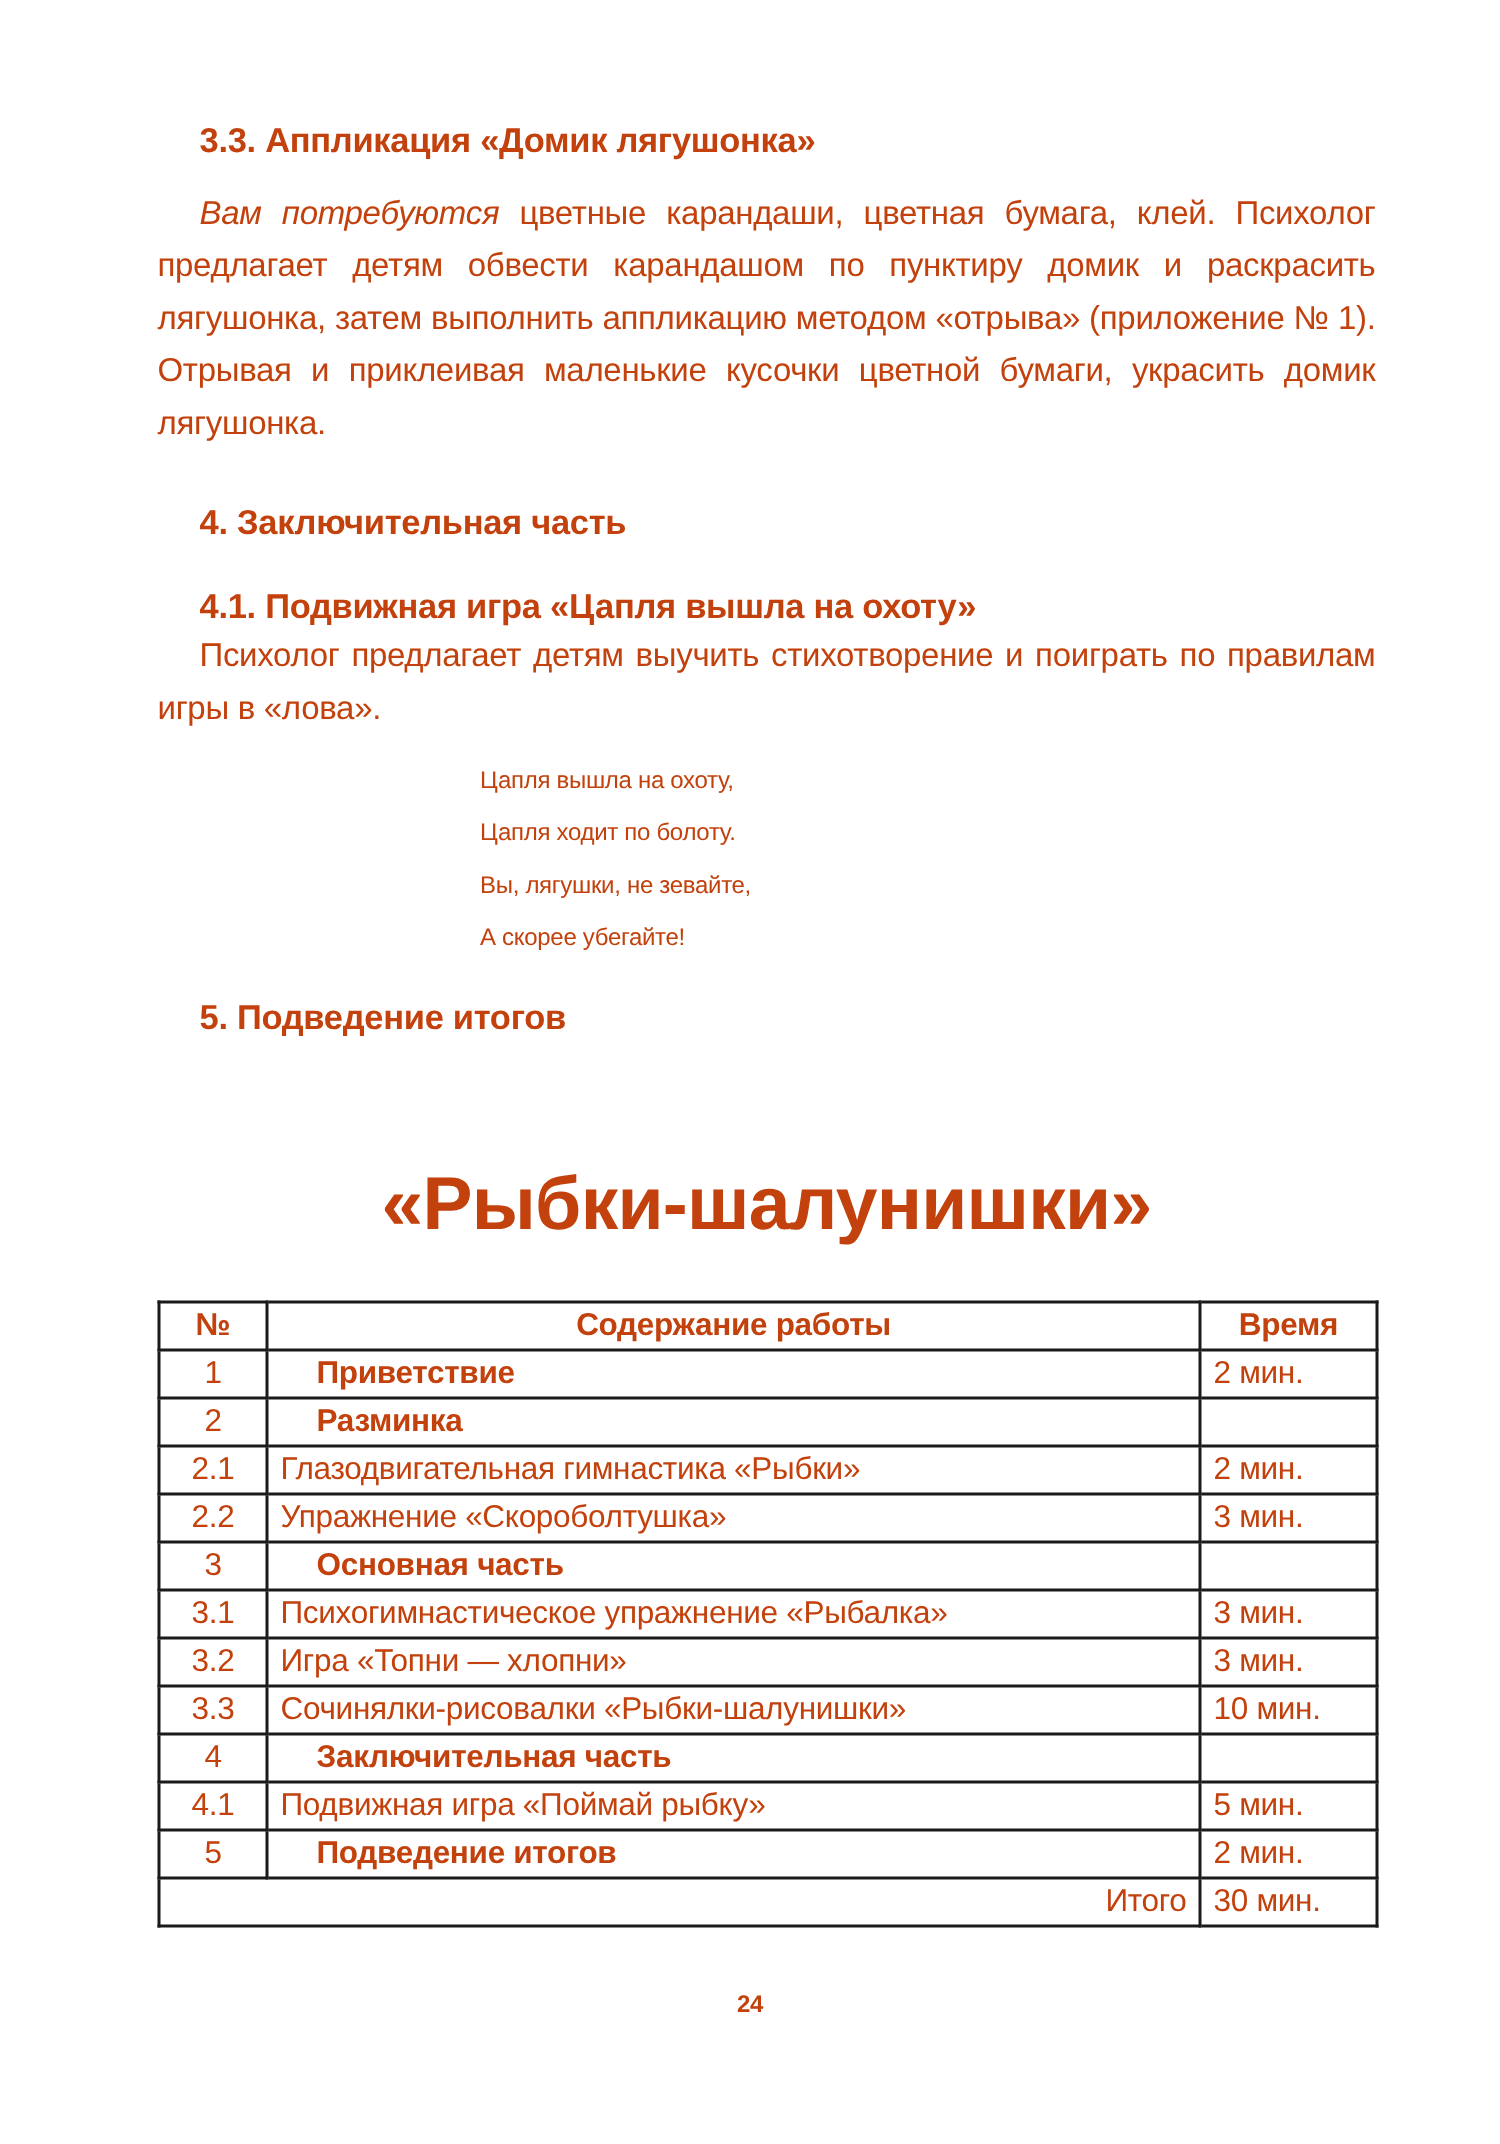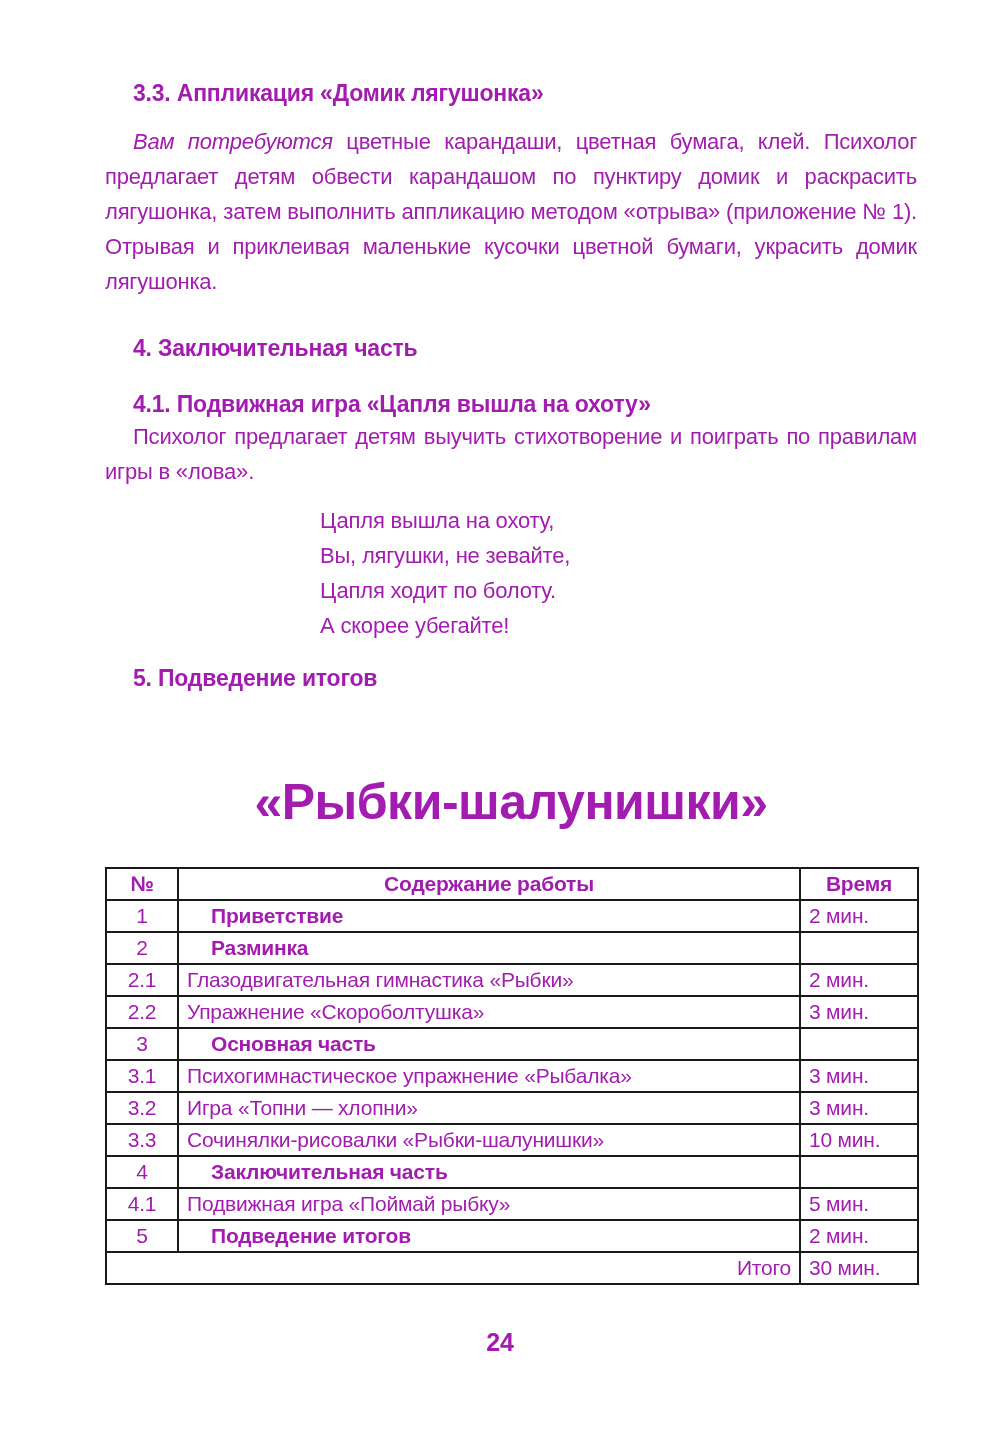--- a/index.html
+++ b/index.html
@@ -1,21 +1,21 @@
 <!DOCTYPE html>
 <html lang="ru"><head>
 <meta charset="utf-8">
 <style>
   html, body { margin: 0; padding: 0; background: #e9e9e9; }
   .page {
     position: relative;
     width: 1000px;
     height: 1429px;
     background: #ffffff;
-    color: #a21caf;
+    color: #c2410c;
     font-family: "Liberation Sans", sans-serif;
     letter-spacing: -0.2px;
     overflow: hidden;
   }
   .content {
     position: absolute;
     left: 105px;
     top: 78px;
     width: 812px;
   }
@@ -32,21 +32,21 @@
   .h-5  { margin-top: 20px; }
   .body-par {
     font-size: 22px;
     line-height: 35px;
     text-align: justify;
     text-indent: 28px;
     margin: 0;
   }
   .poem {
     margin: 14px 0 0 215px;
-    font-size: 22px;
+    font-size: 16px;
     line-height: 35px;
   }
   .doc-title {
     margin-top: 80px;
     text-align: center;
     font-size: 50px;
     font-weight: bold;
     letter-spacing: -0.5px;
   }
   table.schedule {
@@ -72,21 +72,21 @@
   td.cell-body { text-align: left; }
   td.cell-time { text-align: left; }
   tr.bold-row td.cell-body { font-weight: bold; padding-left: 32px; }
   td.cell-total-label { text-align: right; }
   .page-number {
     position: absolute;
     left: 0;
     right: 0;
     top: 1328px;
     text-align: center;
-    font-size: 25px;
+    font-size: 16px;
     font-weight: bold;
   }
 </style>
 </head>
 <body>
 
 <div class="page">
   <div class="content">
 
     <h2 class="h-sub h-33">3.3. Аппликация «Домик лягушонка»</h2>
@@ -94,22 +94,22 @@
     <p class="body-par"><i>Вам потребуются</i><span> цветные карандаши, цветная бумага, клей. Психолог предлагает детям обвести карандашом по пунктиру домик и раскрасить лягушонка, затем выполнить аппликацию методом «отрыва» (приложение № 1). Отрывая и приклеивая маленькие кусочки цветной бумаги, украсить домик лягушонка.</span></p>
 
     <h2 class="h-sub h-4">4. Заключительная часть</h2>
 
     <h2 class="h-sub h-41">4.1. Подвижная игра «Цапля вышла на охоту»</h2>
 
     <p class="body-par">Психолог предлагает детям выучить стихотворение и поиграть по правилам игры в «лова».</p>
 
     <div class="poem" id="poem">
         <div>Цапля вышла на охоту,</div>
+        <div>Цапля ходит по болоту.</div>
         <div>Вы, лягушки, не зевайте,</div>
-        <div>Цапля ходит по болоту.</div>
         <div>А скорее убегайте!</div>
       </div>
 
     <h2 class="h-sub h-5">5. Подведение итогов</h2>
 
     <div class="doc-title">«Рыбки-шалунишки»</div>
 
     <table class="schedule">
       <colgroup>
         <col class="c-num">

